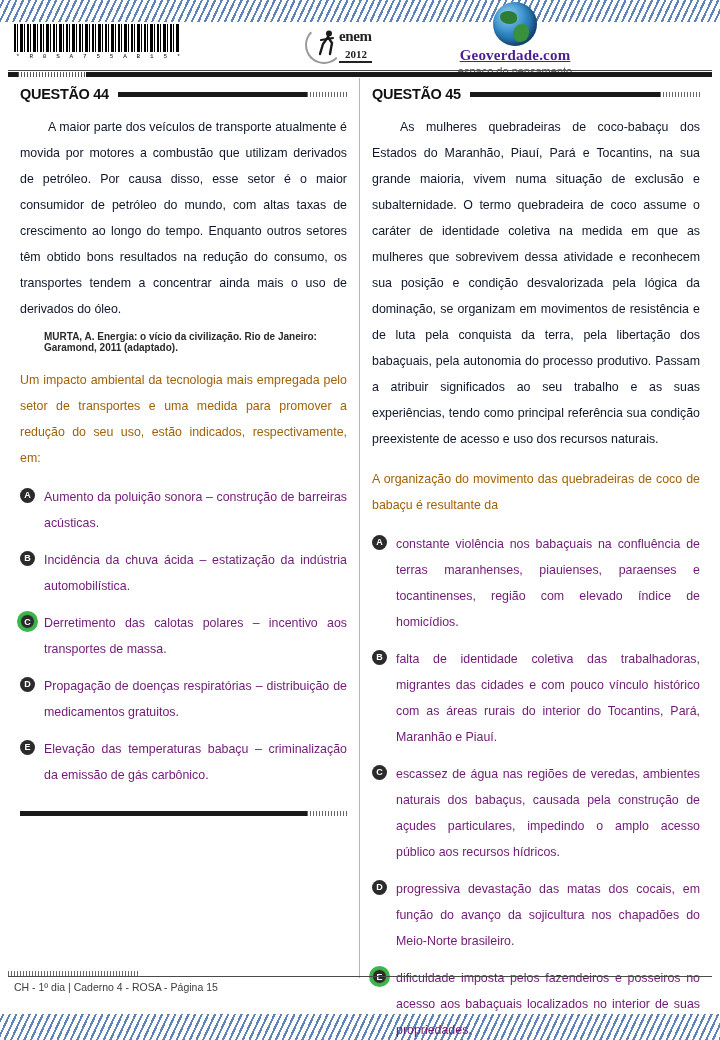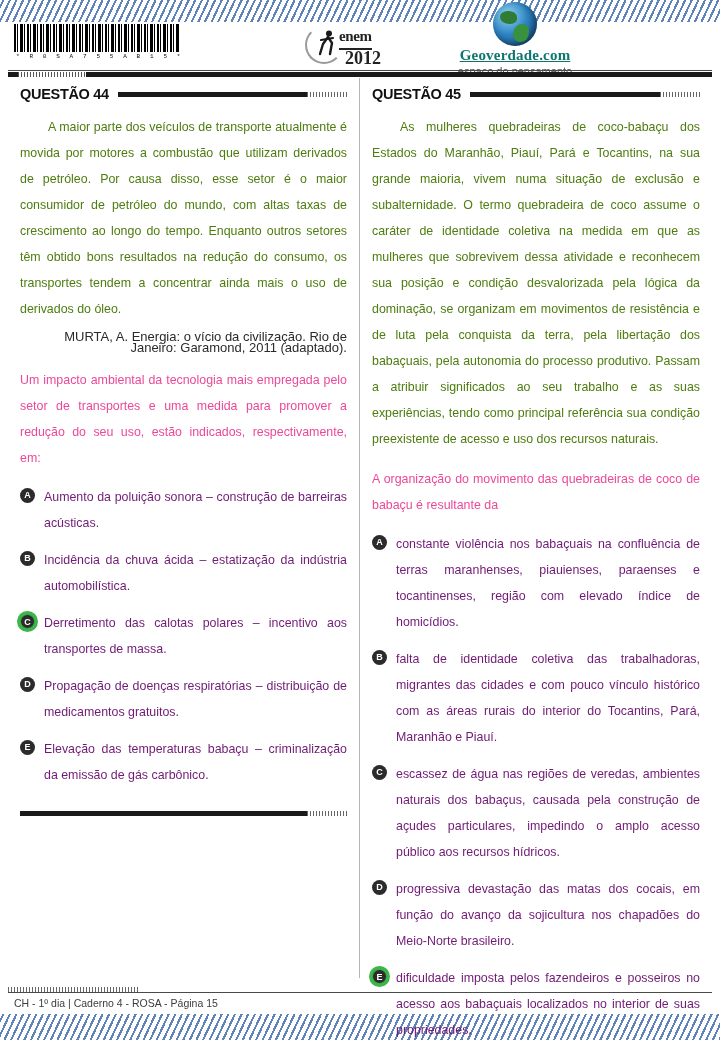--- a/index.html
+++ b/index.html
@@ -105,28 +105,28 @@
   }
   .enem-word {
     position: absolute;
     left: 34px; top: 4px;
     font-family: "Liberation Serif", serif;
     font-weight: bold;
     font-size: 15px;
     color: #222;
     letter-spacing: -0.4px;
     border-bottom: 2px solid #222;
-    padding-bottom: 3px;
+    padding-bottom: 16px;
   }
   .enem-year {
     position: absolute;
     left: 40px; top: 24px;
     font-family: "Liberation Serif", serif;
     font-weight: bold;
-    font-size: 18px;
+    font-size: 11px;
     color: #222;
   }
 
   
   .geo-logo {
     position: absolute;
     left: 420px;
     top: -20px;
     width: 190px;
     text-align: center;
@@ -154,21 +154,21 @@
     content: "";
     position: absolute;
     left: 20px; top: 22px;
     width: 16px; height: 18px;
     background: #38913c;
     border-radius: 60% 40% 55% 45%;
   }
   .geo-name {
     font-family: "Liberation Serif", serif;
     font-size: 15px;
-    color: #0f766e;
+    color: #4c1d95;
     font-weight: bold;
     letter-spacing: .2px;
     margin-top: 1px;
     text-decoration: underline;
   }
   .geo-tag {
     font-family: "Liberation Sans", sans-serif;
     font-size: 11px;
     color: #4b4b4b;
     margin-top: 1px;
@@ -238,38 +238,37 @@
     background-image: repeating-linear-gradient(
       90deg, #666 0px, #666 1px, #fff 1px, #fff 3px);
   }
 
   
   p.body-text {
     margin: 0 0 0 0;
     font-size: 12.4px;
     line-height: 26px;
     text-align: justify;
-    color: #4d7c0f;
+    color: #0f172a;
   }
   p.body-text.indent { text-indent: 28px; }
   p.stem {
     margin: 14px 0 0 0;
     font-size: 12.4px;
     line-height: 26px;
     text-align: justify;
-    color: #ec4899;
+    color: #a16207;
   }
   .source {
-    font-size: 13px;
+    font-size: 10px;
     line-height: 11px;
-    text-align: right;
     color: #2a2a2a;
     margin: 9px 0 0 0;
     padding-left: 24px;
-    font-weight: normal;
+    font-weight: bold;
   }
 
   
   .alts { margin-top: 13px; }
   .alt {
     display: flex;
     align-items: flex-start;
     margin-bottom: 11px;
   }
   .alt-marker {
@@ -318,21 +317,21 @@
     height: 5px;
     background-image: repeating-linear-gradient(
       90deg, #666 0px, #666 1px, #fff 1px, #fff 3px);
   }
 
   
   .footer {
     position: absolute;
     left: 8px;
     right: 8px;
-    bottom: 5px;
+    bottom: 21px;
   }
   .footer-rule {
     height: 5px;
     background-image: repeating-linear-gradient(
       90deg, #666 0px, #666 1px, #fff 1px, #fff 3px);
     width: 130px;
   }
   .footer-line {
     border-top: 1px solid #4a4a4a;
     margin-top: 0px;

